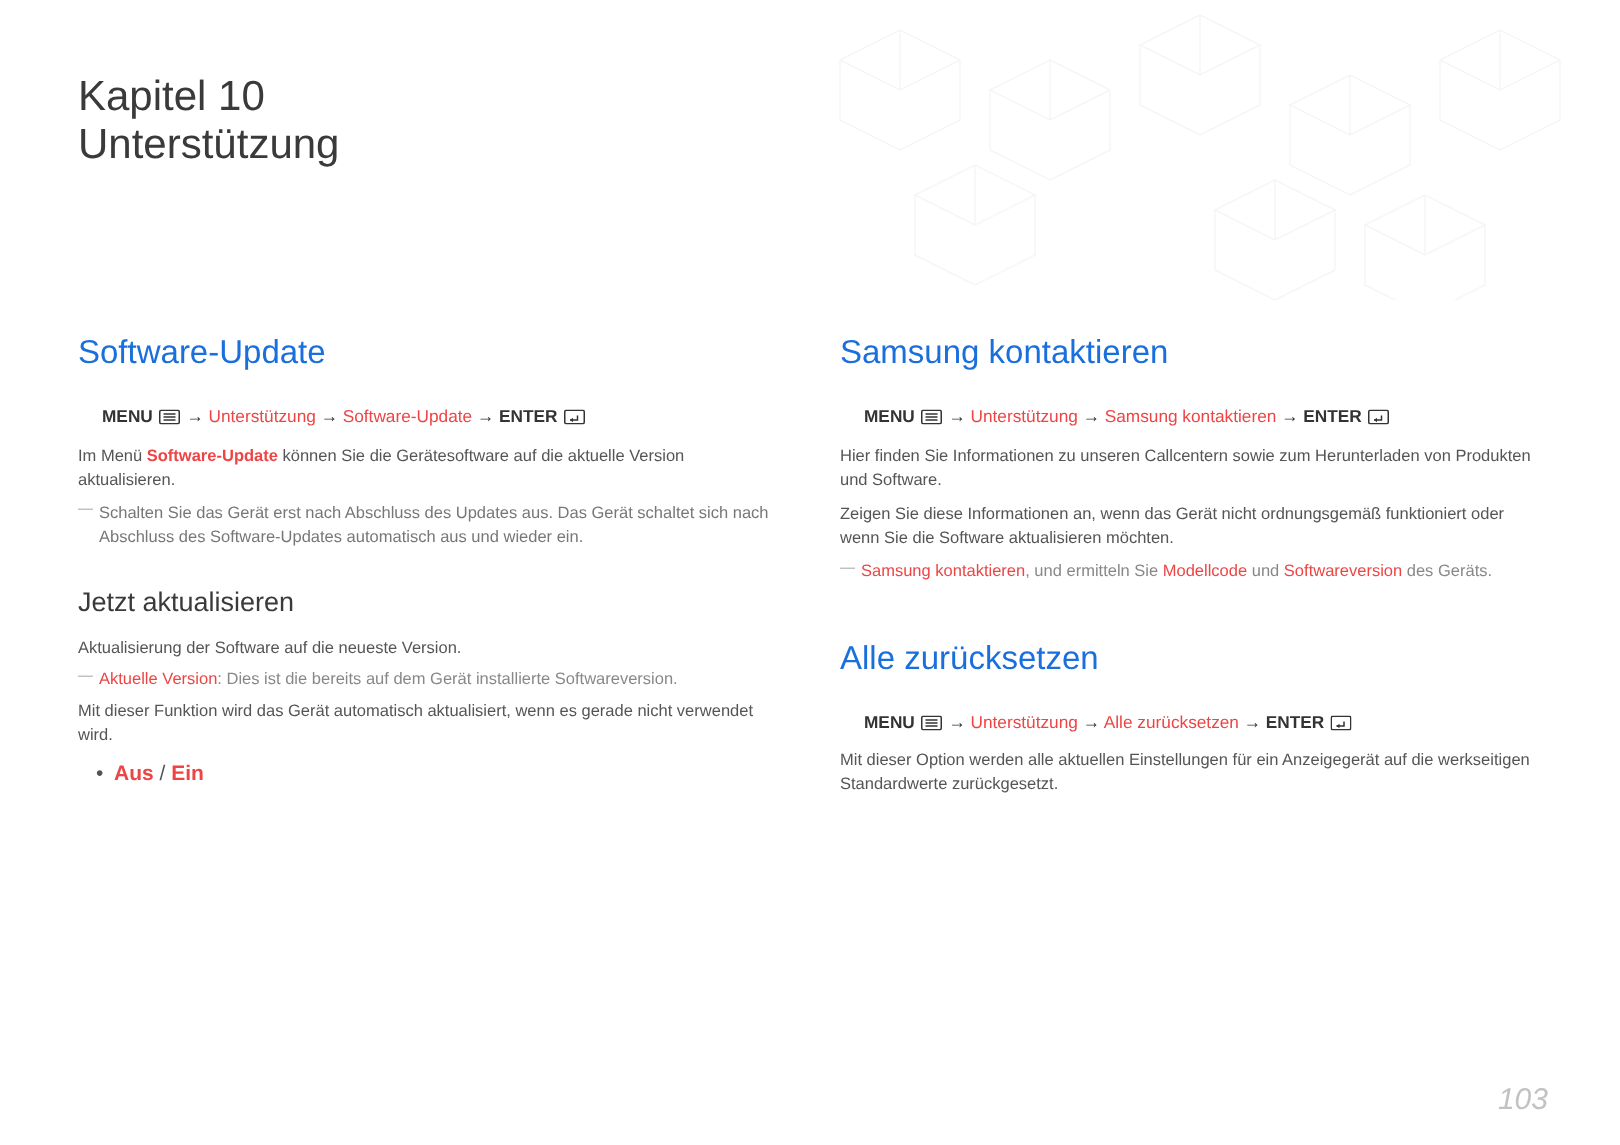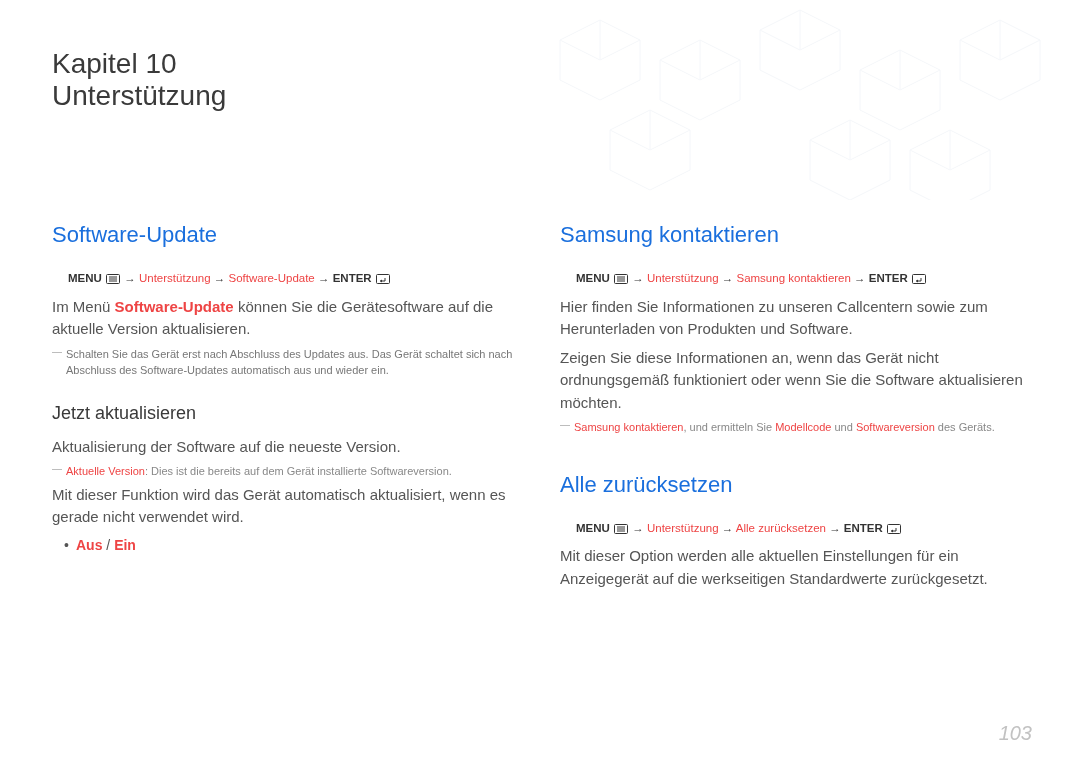--- a/index.html
+++ b/index.html
@@ -19,21 +19,21 @@
     opacity: 0.06;
     z-index: 0;
   }
   .watermark svg { width: 100%; height: 100%; }
   .chapter-line { font-size: 28px; font-weight: 500; color: #3a3a3a; line-height: 1.15; }
   .chapter-title { font-size: 28px; font-weight: 500; color: #3a3a3a; line-height: 1.15; margin-bottom: 110px; }
   .columns { display: flex; gap: 40px; position: relative; z-index: 1; }
   .col { flex: 1 1 0; }
   .h2 { font-size: 22px; font-weight: 500; color: #1a6fdd; margin-bottom: 22px; }
   .h3 { font-size: 18px; font-weight: 500; color: #3a3a3a; margin: 24px 0 12px 0; }
-  .body { font-size: 15px; line-height: 1.5; color: #555; margin: 0 0 6px 0; }
+  .body { font-size: 11px; line-height: 1.5; color: #555; margin: 0 0 6px 0; }
   .menu-path { font-size: 11.5px; line-height: 1.5; color: #333; margin-bottom: 6px; margin-left: 16px; }
   .menu-path .bold { font-weight: 700; color: #333; }
   .hl, .red { color: #e44; }
   .red-bold { color: #e44; font-weight: 700; }
   .grey { color: #888; }
   .dash-note { font-size: 11px; line-height: 1.45; color: #777; padding-left: 14px; position: relative; margin: 4px 0; }
   .dash-note::before { content: "―"; position: absolute; left: 0; top: -2px; color: #aaa; font-size: 10px; }
   .bullet { font-size: 14px; line-height: 1.5; color: #555; padding-left: 24px; position: relative; margin: 4px 0; }
   .bullet::before { content: "•"; position: absolute; left: 12px; top: 0; color: #555; }
   .icon-menu, .icon-enter { display: inline-block; vertical-align: -2px; margin: 0 1px; }

